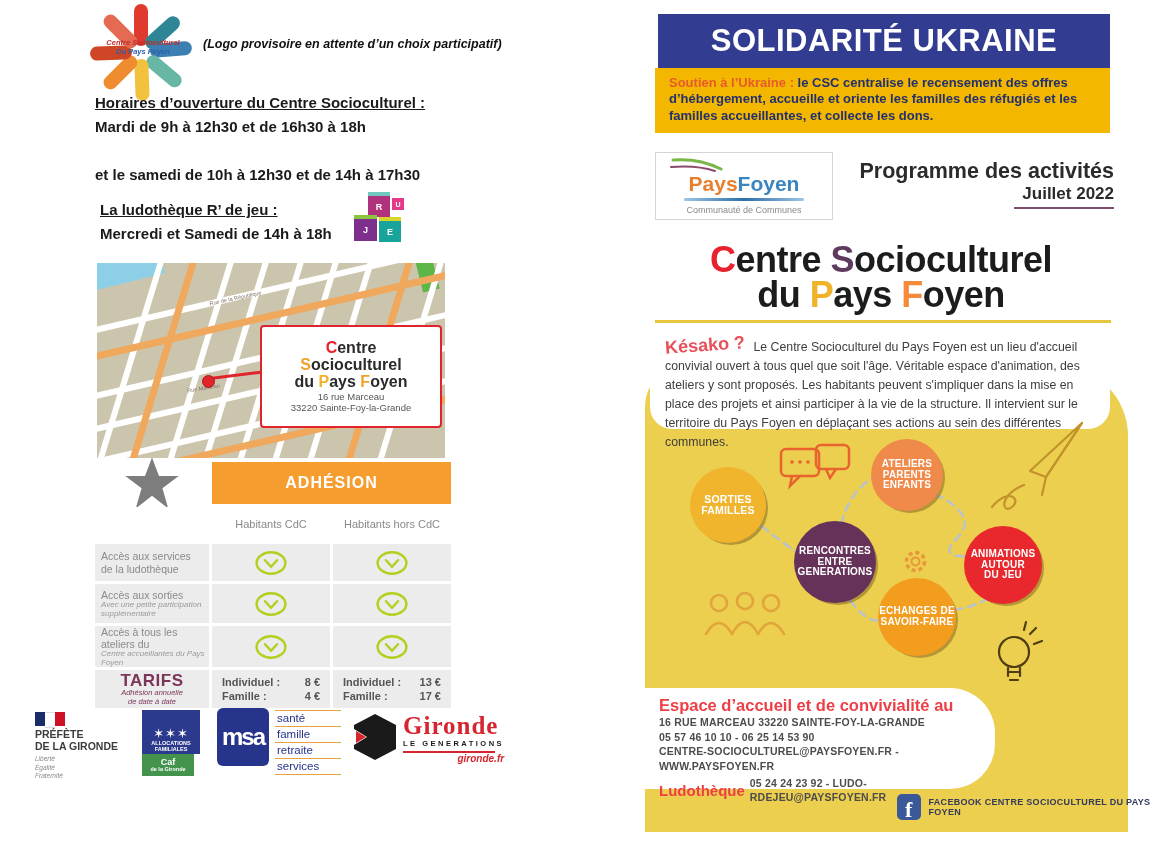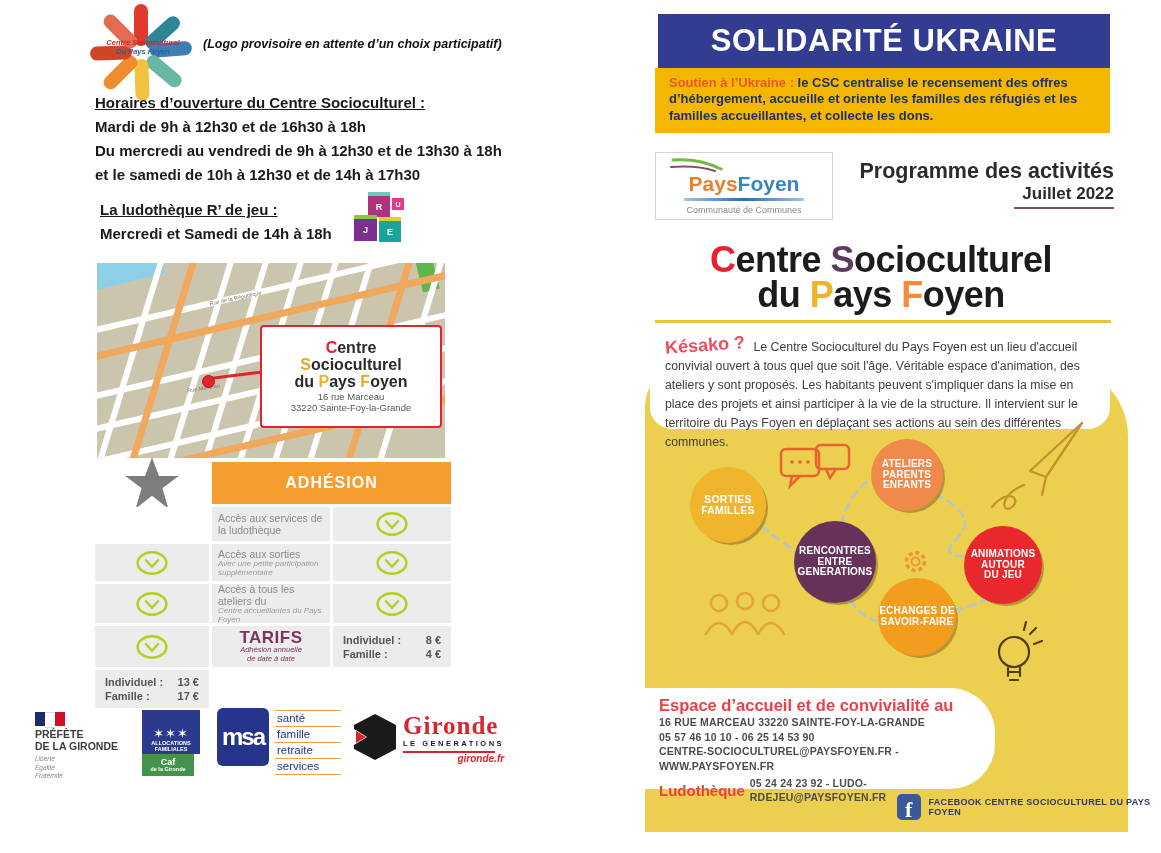--- a/index.html
+++ b/index.html
@@ -158,21 +158,20 @@
     <span class="petal p8"></span>
     <div class="csc-logo-text">
       <div class="l1">Centre Socioculturel</div>
       <div class="l2">Du Pays Foyen</div>
     </div>
   </div>
   <div class="abs logo-caption">(Logo provisoire en attente d’un choix participatif)</div>
 
   <div class="abs hours-title">Horaires d’ouverture du Centre Socioculturel :</div>
   <div class="abs hline h1">Mardi de 9h à 12h30 et de 16h30 à 18h</div>
-  <div class="abs hline h2">Du mercredi au vendredi de 9h à 12h30 et de 13h30 à 18h</div>
   <div class="abs hline h3">et le samedi  de 10h à 12h30 et de 14h à 17h30</div>
 
   <div class="abs ludo-title">La ludothèque R’ de jeu :</div>
   <div class="abs ludo-line">Mercredi et Samedi de 14h à 18h</div>
 
   <div class="abs cubes">
     <div class="cube c1">
         <span>R</span>
       </div>
     <div class="cube c2">
@@ -219,20 +218,22 @@
   </div>
 
   <div class="abs adh">
     <div class="cell white">
       <svg width="58" height="56" viewBox="0 0 100 96">
         <polygon points="50,4 62,36 96,36 68,57 78,92 50,70 22,92 32,57 4,36 38,36" fill="#7d7d7d"></polygon>
       </svg>
     </div>
     <div class="cell orange">ADHÉSION</div>
     <div class="cell white"></div>
+    <div class="cell colhead">Habitants CdC</div>
+    <div class="cell colhead">Habitants hors CdC</div>
 
     <div class="cell rlabel">
       <span class="lab">Accès aux services de la ludothèque</span>
       <span class="note"></span>
     </div>
     <div class="cell">
       <svg class="checkwrap" viewBox="0 0 36 28">
           <ellipse cx="18" cy="14" rx="15.5" ry="11.5" fill="none" stroke="#b5ce1f" stroke-width="2.6"></ellipse>
           <path d="M11.5 11 L18 18 L24.5 11" fill="none" stroke="#b5ce1f" stroke-width="2.6" stroke-linecap="round"></path>
         </svg>

